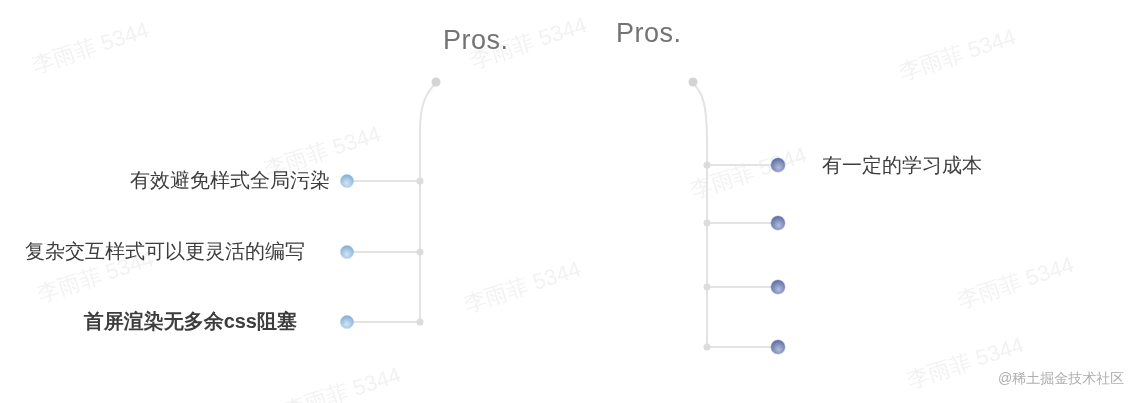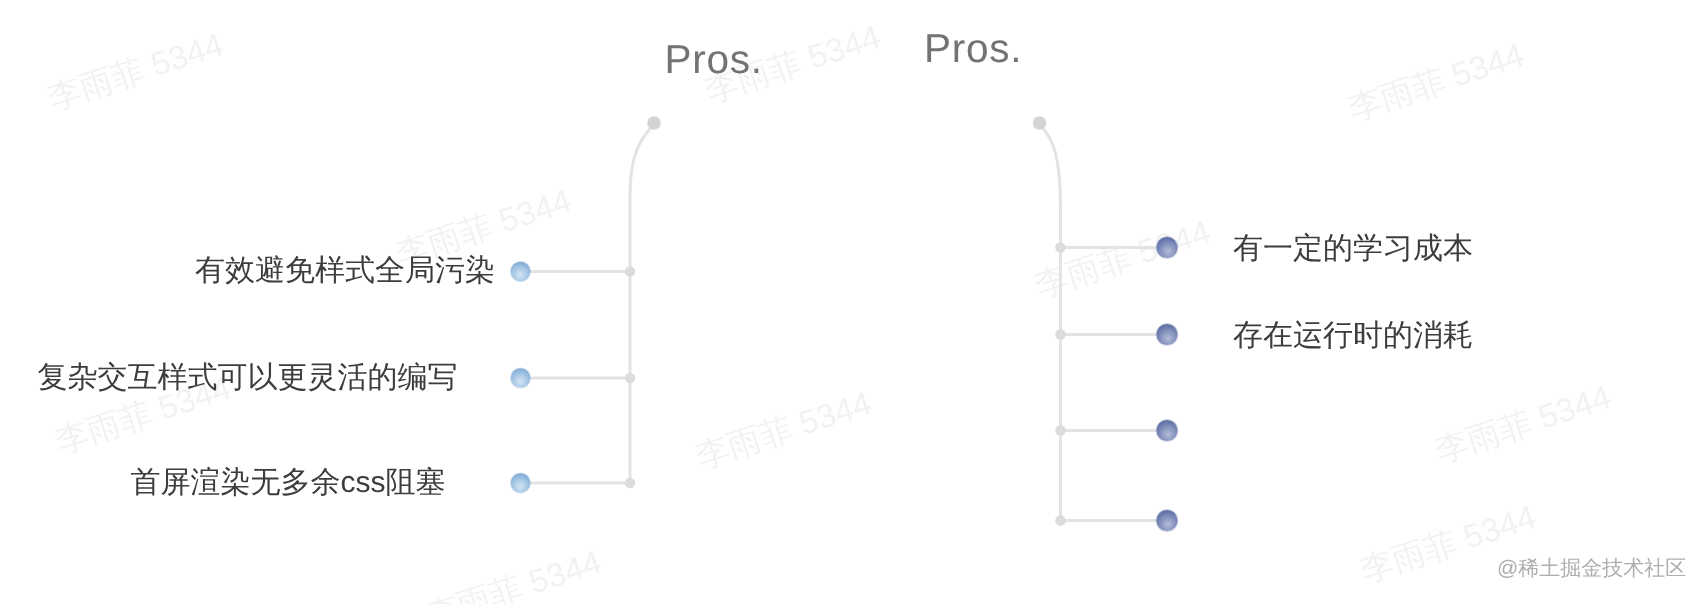--- a/index.html
+++ b/index.html
@@ -24,21 +24,21 @@
   .item-label{
     position:absolute;
     transform:translateY(-52%);
     font-size:20px;
     color:#3d3d3d;
     white-space:nowrap;
   }
   .item-label.right-align{text-align:left;}
   .pros-item-1{right:801px;top:181px;}
   .pros-item-2{right:826px;top:252px;}
-  .pros-item-3{right:834px;top:322px;}
+  .pros-item-3{right:834px;top:322px;font-weight:bold;}
   .cons-item-1{left:822px;top:166px;}
   .cons-item-2{left:822px;top:224px;}
   .cons-item-3{left:827px;top:288px;}
   .cons-item-4{left:827px;top:347px;}
   .dot{
     position:absolute;
     border-radius:50%;
     transform:translate(-50%,-50%);
   }
   .node-pros{
@@ -142,17 +142,16 @@
   <div class="dot node-cons" style="left:778px;top:165px"></div>
   <div class="dot node-cons" style="left:778px;top:223px"></div>
   <div class="dot node-cons" style="left:778px;top:287px"></div>
   <div class="dot node-cons" style="left:778px;top:347px"></div>
 
   <div class="item-label right-align pros-item-1">有效避免样式全局污染</div>
   <div class="item-label right-align pros-item-2">复杂交互样式可以更灵活的编写</div>
   <div class="item-label right-align pros-item-3">首屏渲染无多余css阻塞</div>
 
   <div class="item-label cons-item-1">有一定的学习成本</div>
-  <div class="item-label cons-item-2">存在运行时的消耗</div>
 
   <div class="credit">@稀土掘金技术社区</div>
 
 </div>
 
 </body></html>

